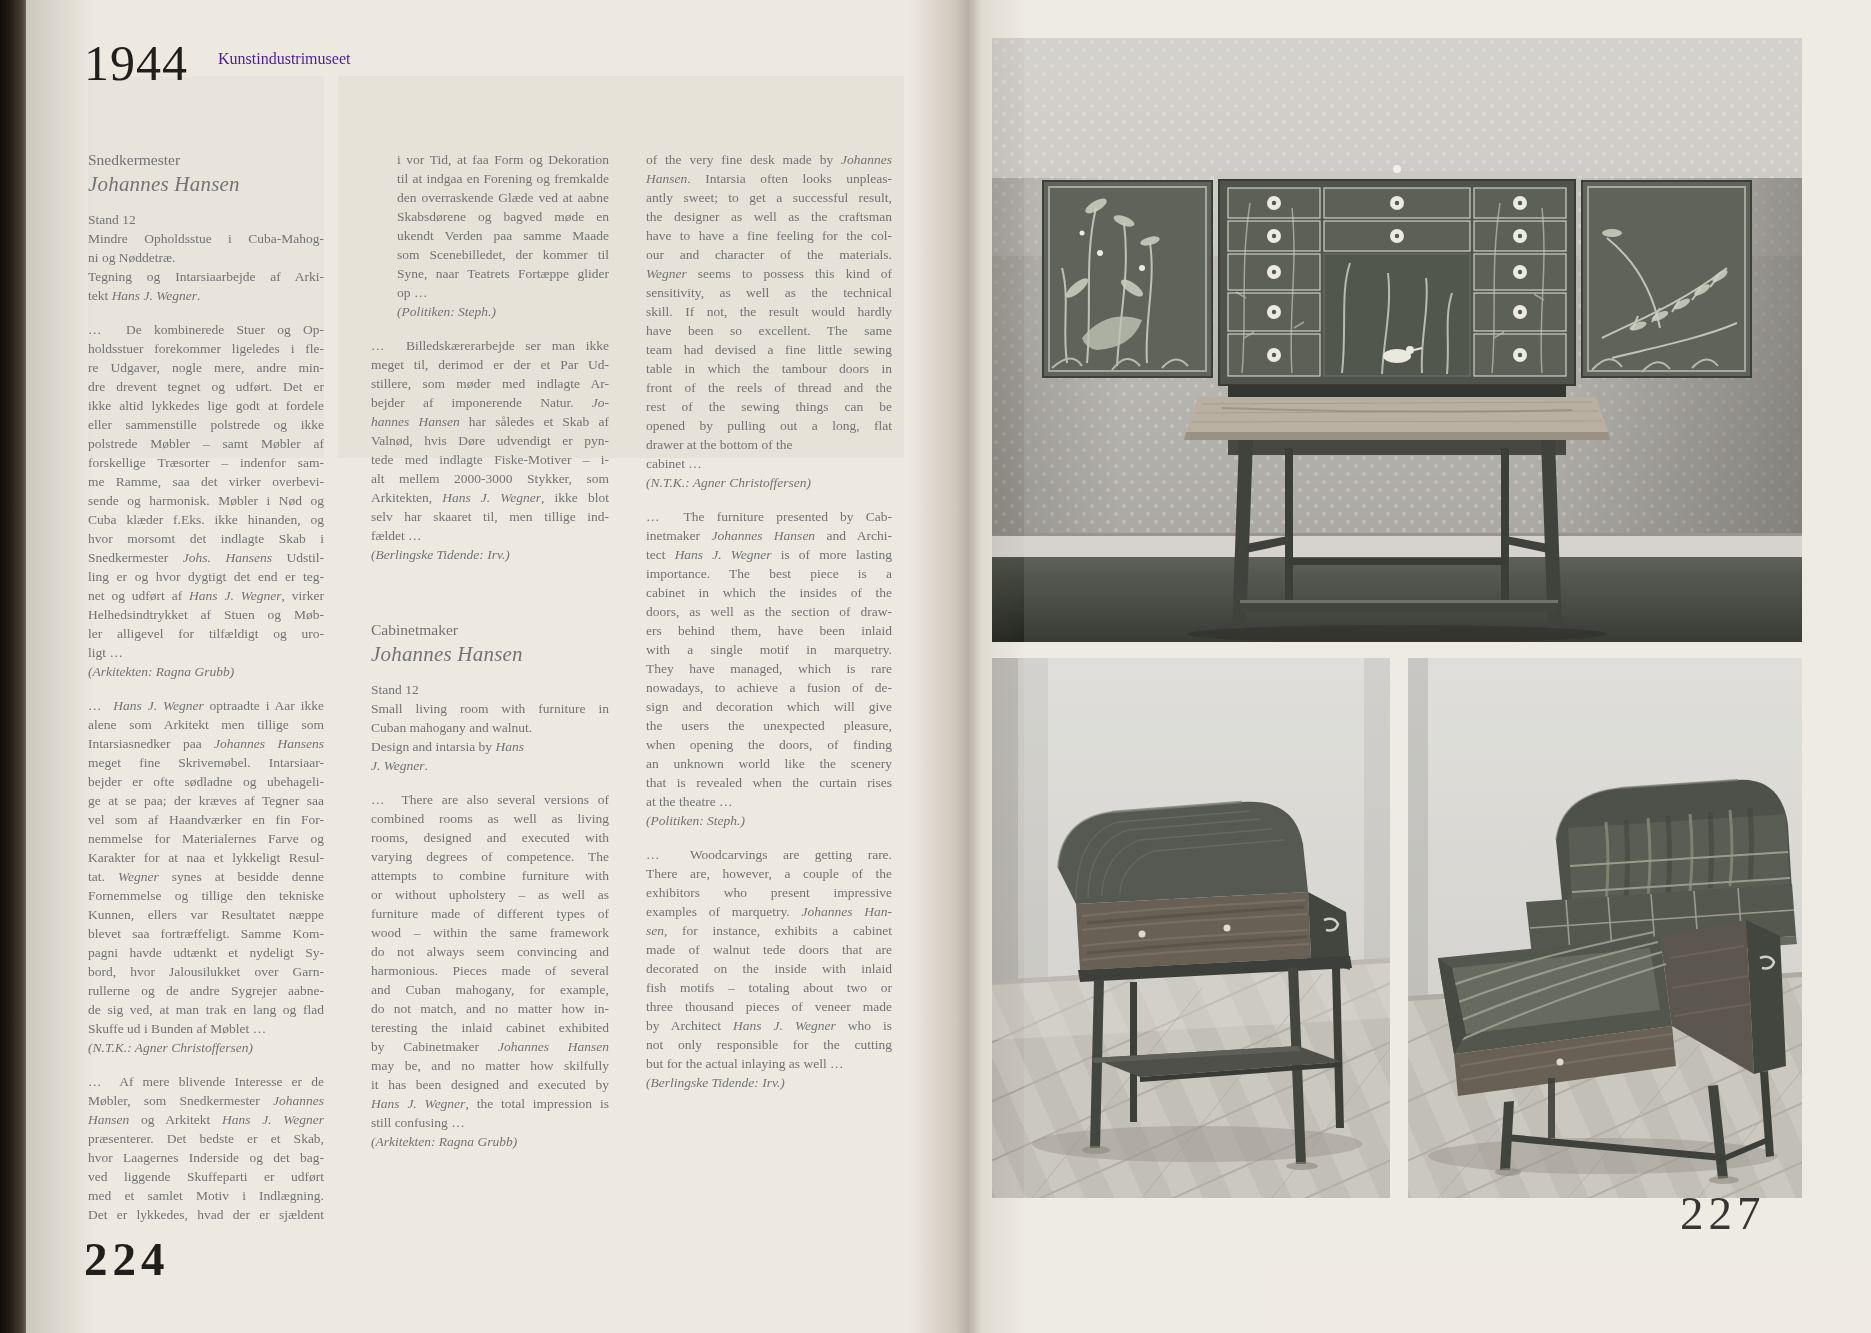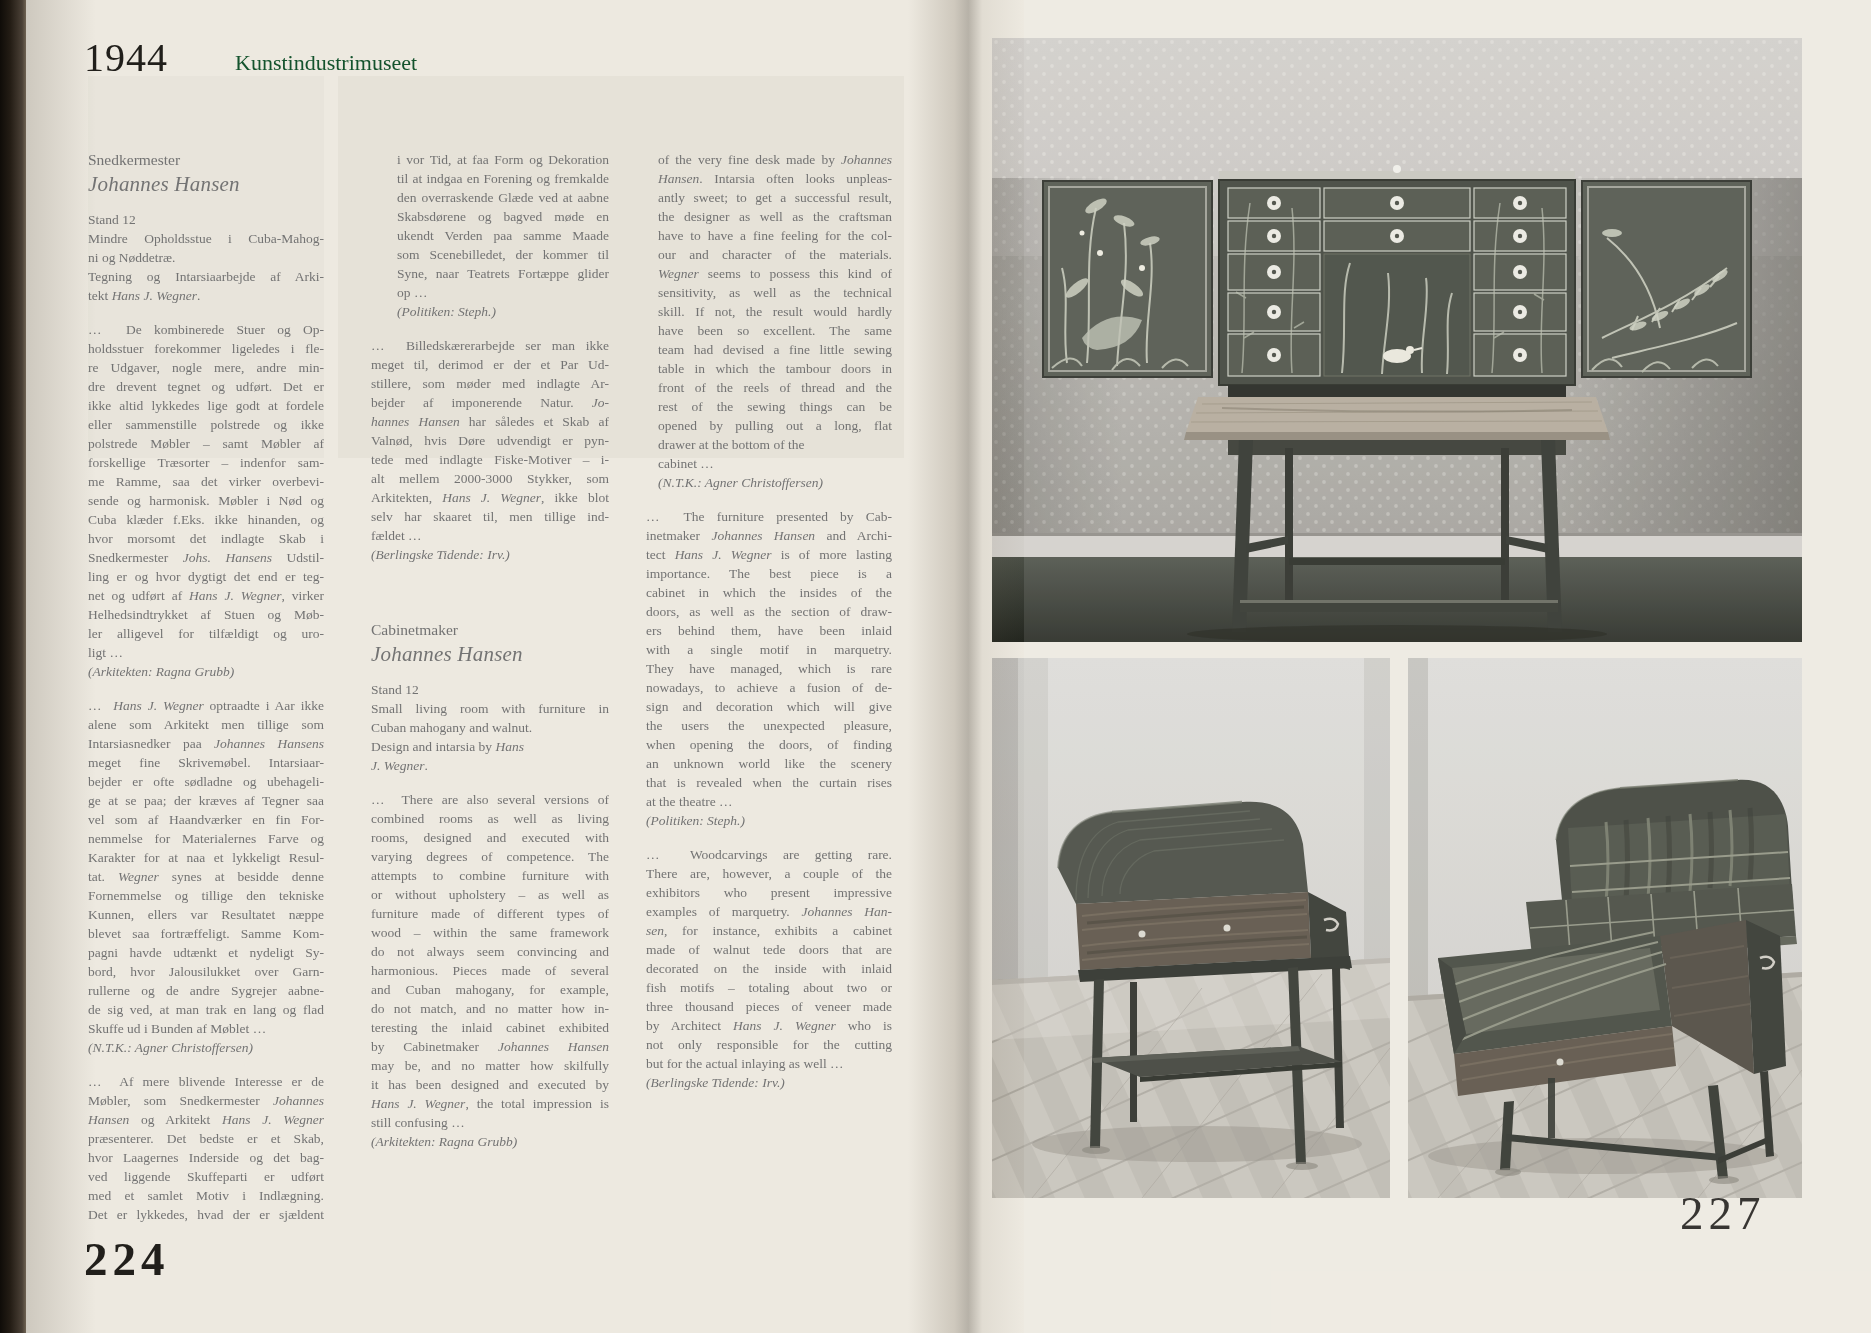--- a/index.html
+++ b/index.html
@@ -9,22 +9,22 @@
              background:linear-gradient(90deg,#0f0c08 0%,#241d15 40%,#4a4036 85%,#6f6353 100%);}
   .left-vignette{position:absolute;left:26px;top:0;width:70px;height:100%;
              background:linear-gradient(90deg,rgba(80,70,55,.20),rgba(80,70,55,0));}
   .gutter{position:absolute;left:908px;top:0;width:116px;height:100%;
              background:linear-gradient(90deg,rgba(120,108,90,0) 0%,rgba(120,108,90,.26) 40%,
              rgba(70,62,50,.32) 52%,rgba(120,108,90,.10) 64%,rgba(120,108,90,0) 100%);}
   .right-lift{position:absolute;left:1024px;top:0;width:847px;height:100%;background:rgba(255,255,255,.10);}
   .ghost{position:absolute;background:rgba(125,120,108,.06);}
   .ghost.g2{background:rgba(125,120,108,.04);}
 
-  .year{position:absolute;left:84px;top:38px;font-size:40px;line-height:1;letter-spacing:1px;color:#211f1b;}
-  .museum{position:absolute;left:235px;top:50px;font-size:22px;color:#14532d;}
+  .year{position:absolute;left:84px;top:38px;font-size:50px;line-height:1;letter-spacing:1px;color:#211f1b;}
+  .museum{position:absolute;left:218px;top:50px;font-size:16px;color:#4c1d95;}
 
   .column{position:absolute;top:150px;font-size:13.5px;line-height:19px;color:#737373;}
   #col1{left:88px;width:236px;}
   #col2{left:371px;width:238px;}
   #col3{left:646px;width:246px;}
   .line{text-align:justify;text-align-last:justify;}
   .line.rag{text-align-last:left;}
   .label{font-size:15.5px;line-height:19px;}
   .heading{font-style:italic;font-size:21px;line-height:24px;margin:3px 0 12px;letter-spacing:.2px;}
   .stand{margin-top:14px;}
@@ -169,21 +169,21 @@
         <div class="line"><span>teresting the inlaid cabinet exhibited</span></div>
         <div class="line"><span>by Cabinetmaker </span><i>Johannes Hansen</i></div>
         <div class="line"><span>may be, and no matter how skilfully</span></div>
         <div class="line"><span>it has been designed and executed by</span></div>
         <div class="line"><i>Hans J. Wegner</i><span>, the total impression is</span></div>
         <div class="line rag"><span>still confusing …</span></div>
         <div class="line rag"><i>(Arkitekten: Ragna Grubb)</i></div>
       </div>
     </div>
   <div class="column" id="col3">
-      <div class="para" style="margin-top: 0px; margin-left: 12px;">
+      <div class="para" style="margin-top: 0px;">
         <div class="line"><span>of the very fine desk made by </span><i>Johannes</i></div>
         <div class="line"><i>Hansen</i><span>. Intarsia often looks unpleas-</span></div>
         <div class="line"><span>antly sweet; to get a successful result,</span></div>
         <div class="line"><span>the designer as well as the craftsman</span></div>
         <div class="line"><span>have to have a fine feeling for the col-</span></div>
         <div class="line"><span>our and character of the materials.</span></div>
         <div class="line"><i>Wegner</i><span> seems to possess this kind of</span></div>
         <div class="line"><span>sensitivity, as well as the technical</span></div>
         <div class="line"><span>skill. If not, the result would hardly</span></div>
         <div class="line"><span>have been so excellent. The same</span></div>

